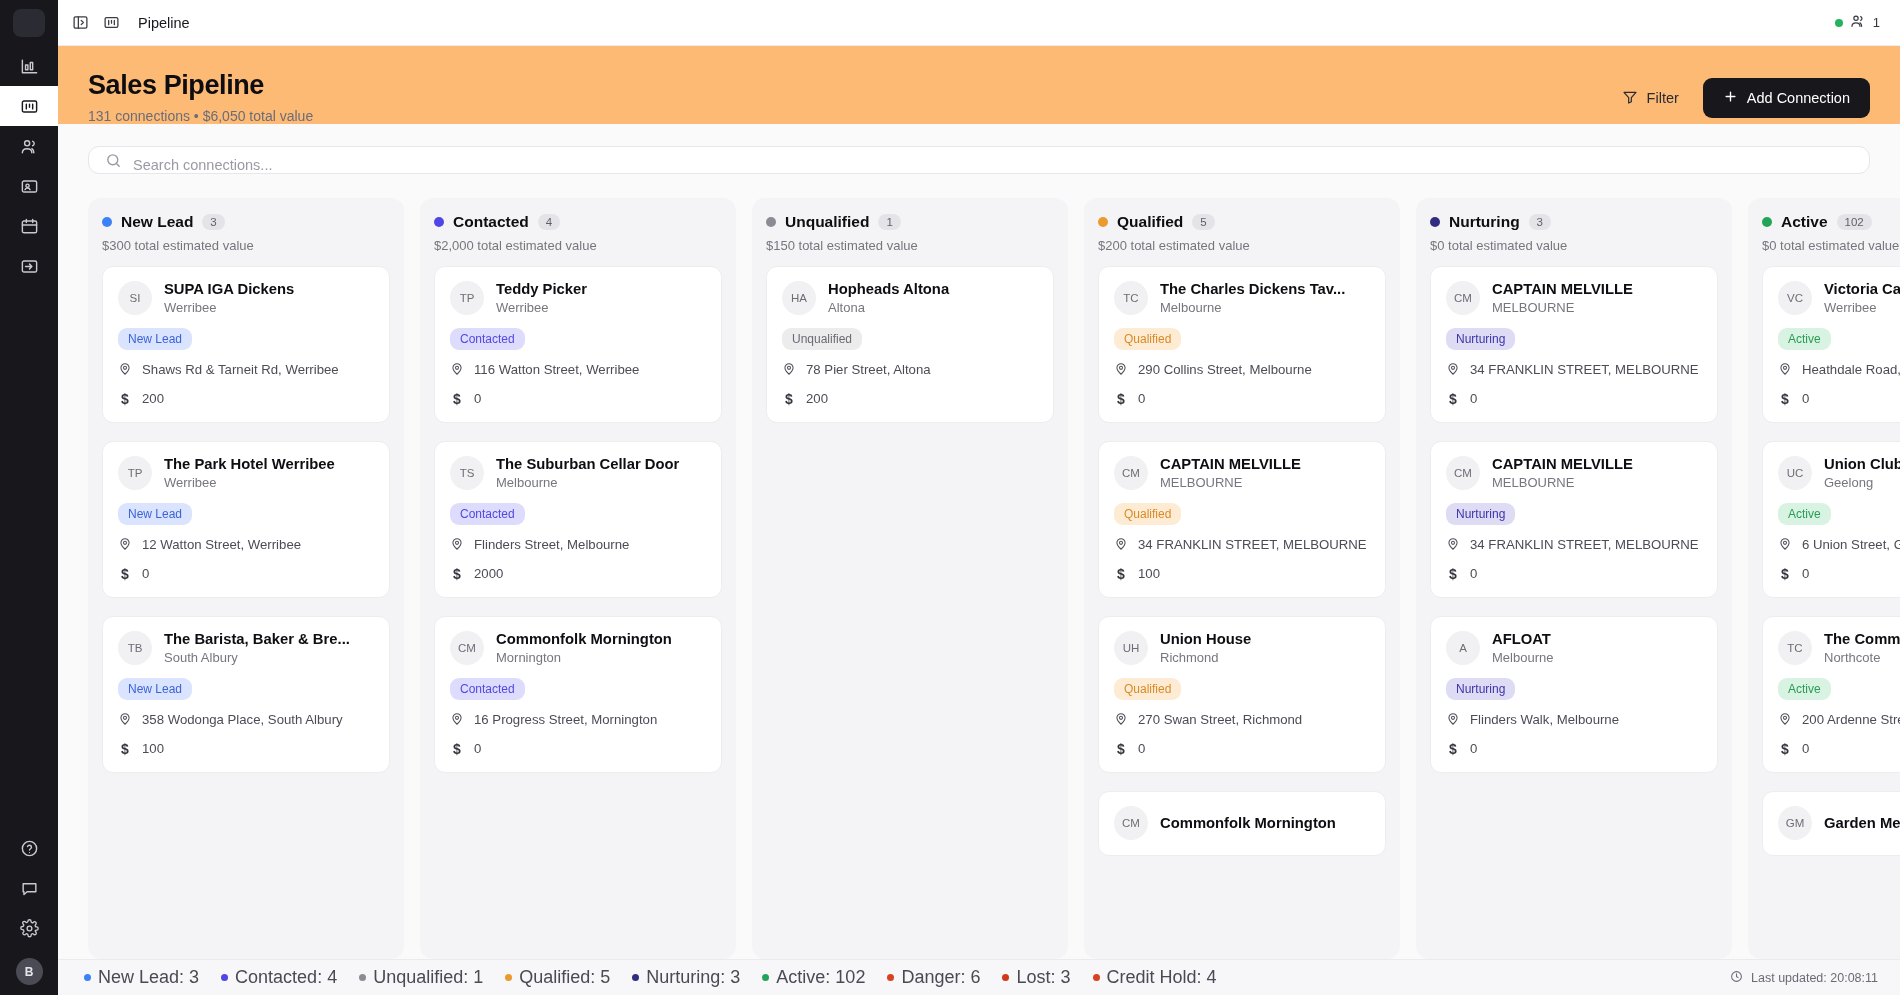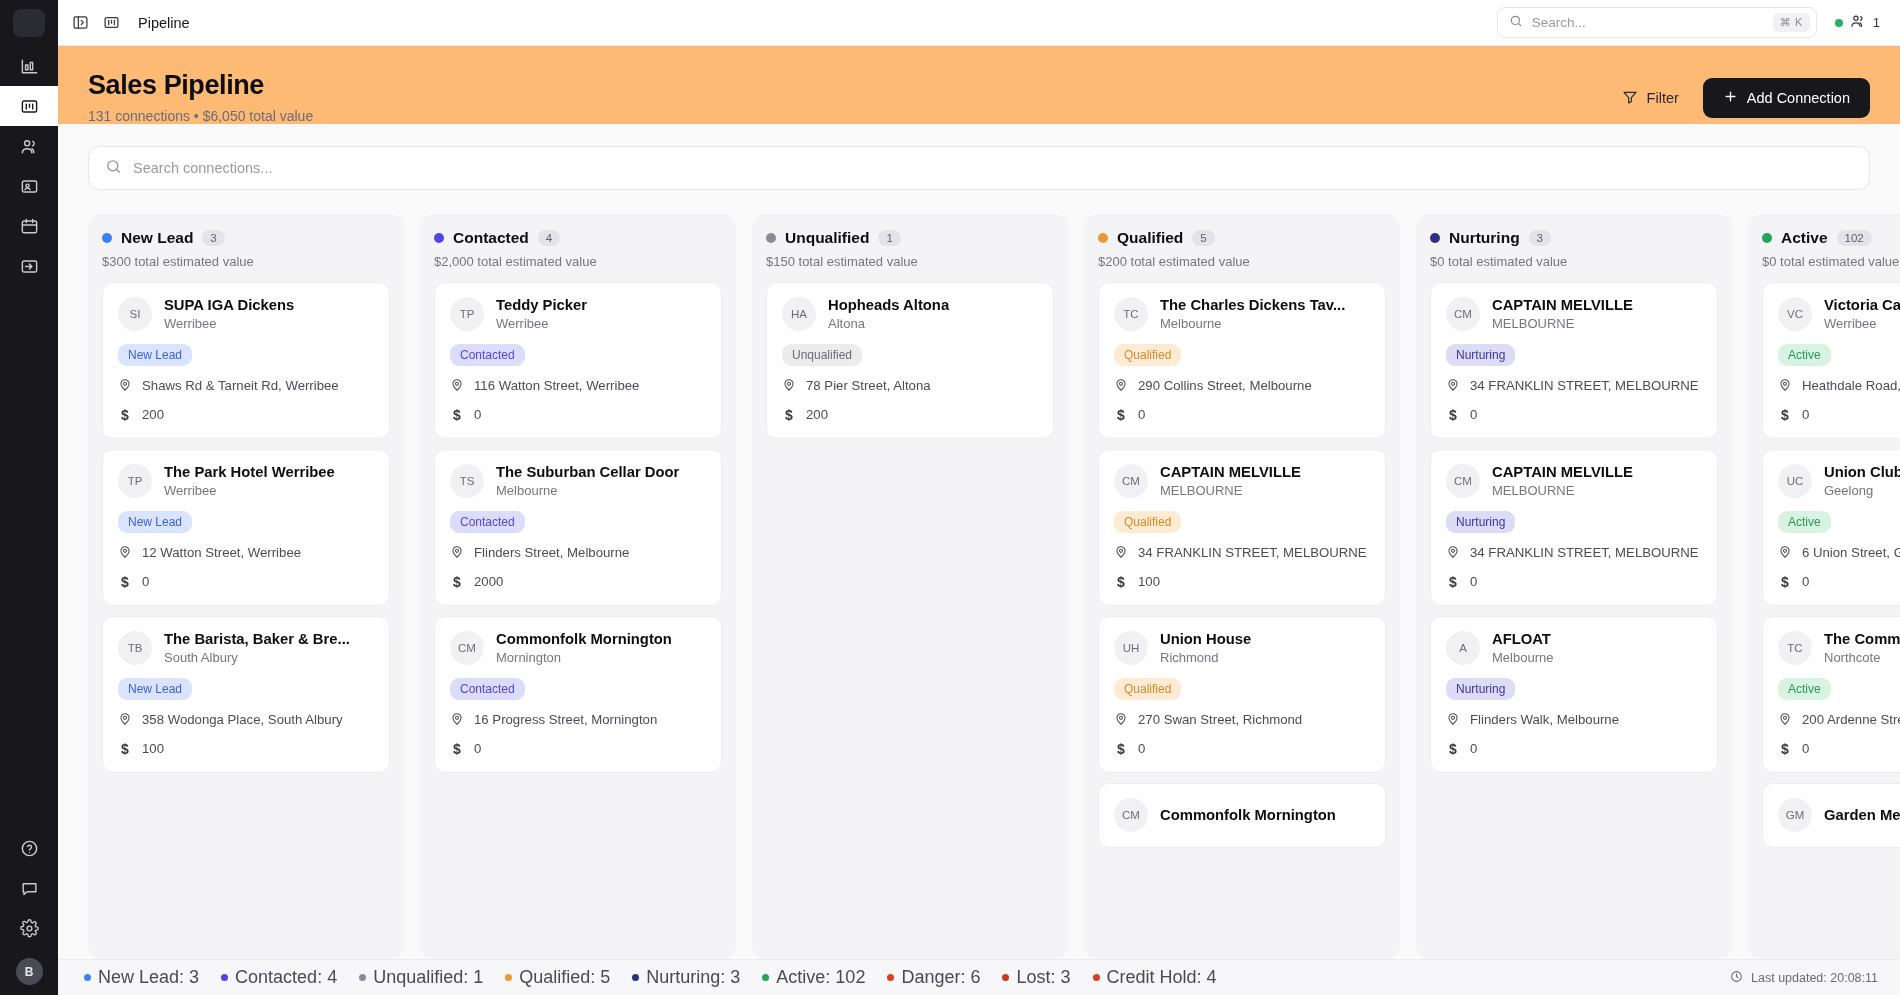--- a/index.html
+++ b/index.html
@@ -84,23 +84,23 @@
   }
   .btn-ghost svg { width: 16px; height: 16px; }
   .btn-dark {
     display: flex; align-items: center; gap: 9px;
     background: #17171c; color: #fff; border: none; border-radius: 9px;
     font-size: 14.5px; padding: 11px 20px; cursor: pointer; font-family: inherit;
   }
   .btn-dark svg { width: 15px; height: 15px; }
 
   .searchconn {
-    margin: 22px 30px 0 30px; height: 44px;
+    margin: 22px 30px 0 30px; height: 28px;
     border: 1px solid #e7e7eb; border-radius: 11px; background: #fff;
-    display: flex; align-items: center; gap: 11px; padding: 0 16px;
+    display: flex; align-items: flex-end; gap: 11px; padding: 0 16px;
   }
   .searchconn svg { width: 17px; height: 17px; color: #9a9aa4; flex: 0 0 auto; }
   .searchconn input {
     border: none; outline: none; flex: 1 1 auto; font-size: 14.5px;
     color: #30303a; background: transparent; font-family: inherit;
   }
   .searchconn input::placeholder { color: #9a9aa4; }
 
   
   .board {
@@ -115,21 +115,21 @@
   }
   .col-head { flex: 0 0 auto; margin-bottom: 13px; }
   .col-title-row { display: flex; align-items: center; gap: 9px; }
   .col-dot { width: 10px; height: 10px; border-radius: 50%; flex: 0 0 auto; }
   .col-name { font-size: 15.5px; font-weight: 700; color: #0d0d12; }
   .col-count {
     background: #e4e4e8; color: #5f5f6b; font-size: 11.5px;
     border-radius: 10px; padding: 2px 8px; min-width: 22px; text-align: center;
   }
   .col-value { font-size: 13px; color: #76767f; margin-top: 7px; }
-  .col-body { flex: 1 1 auto; overflow: hidden; display: flex; flex-direction: column; gap: 10px; }
+  .col-body { flex: 1 1 auto; overflow: hidden; display: flex; flex-direction: column; gap: 18px; }
 
   .card {
     background: #fff; border: 1px solid #ededf0; border-radius: 11px;
     padding: 14px 15px 15px 15px; flex: 0 0 auto; cursor: pointer;
   }
   .card-top { display: flex; align-items: center; gap: 12px; }
   .avatar {
     width: 34px; height: 34px; border-radius: 50%; background: #f1f1f3;
     color: #6d6d78; font-size: 11.5px; display: flex;
     align-items: center; justify-content: center; flex: 0 0 auto;
@@ -263,30 +263,20 @@
       </span>
       <span class="ticon">
         <svg viewBox="0 0 24 24" fill="none" stroke="currentColor" stroke-width="1.8" stroke-linecap="round" stroke-linejoin="round">
             <rect x="3" y="5" width="18" height="14" rx="2"></rect>
             <path d="M8 9v6M12 9v4M16 9v6"></path>
           </svg>
       </span>
       <span class="crumb">Pipeline</span>
 
       <div class="top-right">
-        <div class="searchbox">
-          <span>
-            <svg viewBox="0 0 24 24" fill="none" stroke="currentColor" stroke-width="2" stroke-linecap="round">
-                <circle cx="11" cy="11" r="7"></circle>
-                <path d="M20 20l-3.5-3.5"></path>
-              </svg>
-          </span>
-          <input type="text" placeholder="Search..." style="">
-          <span class="kbd">⌘ K</span>
-        </div>
         <div class="presence">
           <span class="dot-green"></span>
           <span>
             <svg viewBox="0 0 24 24" fill="none" stroke="currentColor" stroke-width="1.8" stroke-linecap="round" stroke-linejoin="round">
                 <circle cx="9" cy="8" r="3.2"></circle>
                 <path d="M3 20c0-3.2 2.7-5.2 6-5.2s6 2 6 5.2"></path>
                 <path d="M16 5.5a3 3 0 0 1 0 5.6M17.5 20c0-2.6-1-4.2-2.5-5.2"></path>
               </svg>
           </span>
           <span>1</span>

